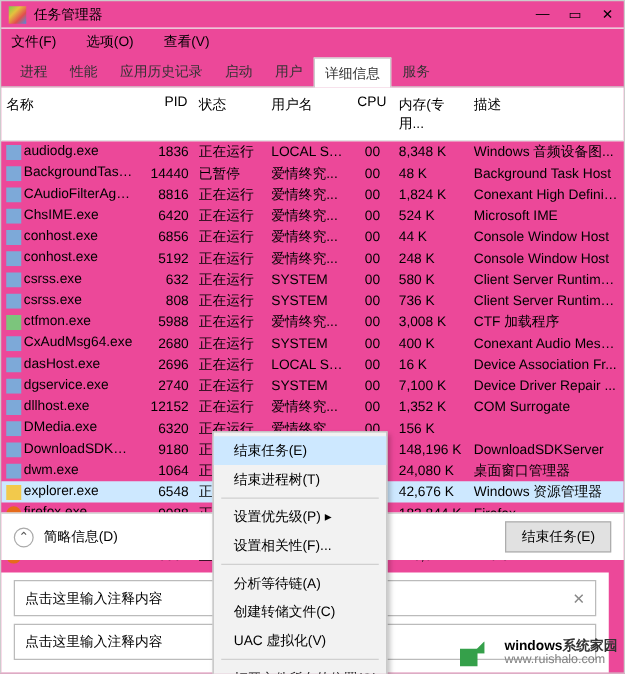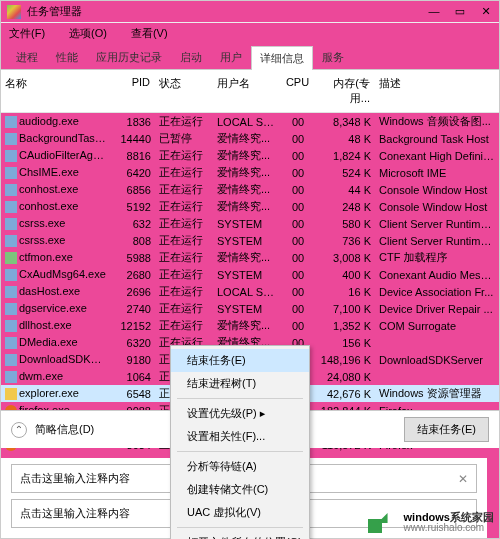--- a/index.html
+++ b/index.html
@@ -9,21 +9,21 @@
   .title-icon{width:14px;height:14px;background:linear-gradient(135deg,#7acb4e,#e4c23e,#e24d4d,#4d8ce2);margin-right:6px}
   .title-text{flex:1}
   .winbtns{display:flex;gap:12px;font-size:13px;color:#555}
   .winbtn{width:14px;text-align:center;cursor:pointer}
   .menubar{height:20px;display:flex;align-items:center;gap:24px;padding:0 8px}
   .tabs{display:flex;padding:2px 6px 0 6px;border-bottom:1px solid #ccc}
   .tab{padding:4px 8px;border:1px solid transparent;border-bottom:none;cursor:pointer;color:#333}
   .tab.active{border-color:#ccc;background:#fff;position:relative;top:1px}
   .hdr{display:flex;border-bottom:1px solid #e3e3e3;background:#fff;font-weight:400;color:#222}
   .hdr>div{padding:6px 4px;border-right:1px solid transparent}
-  .col-name{width:110px}.col-pid{width:44px;text-align:right}.col-state{width:58px}.col-user{width:68px}.col-cpu{width:34px;text-align:center}.col-mem{width:60px;text-align:right}.col-desc{flex:1}
+  .col-name{width:110px}.col-pid{width:44px;text-align:right}.col-state{width:58px}.col-user{width:68px}.col-cpu{width:34px;text-align:center}.col-mem{width:60px;text-align:left}.col-desc{flex:1}
   .rows{overflow:hidden}
   .row{display:flex;align-items:center;padding:1px 0;height:17px}
   .row>div{padding:0 4px;white-space:nowrap;overflow:hidden;text-overflow:ellipsis}
   .row.sel{background:#cde8ff}
   .ic{width:12px;height:12px;display:inline-block;margin-right:2px;background:#5b8fd0;vertical-align:middle}
   .ic.fx{background:#e66b1b;border-radius:50%}
   .ic.fd{background:#f2c94c}
   .ic.sh{background:#7da9d8}
   .ic.gr{background:#7cc57c}
   .footer{position:absolute;left:0;right:0;bottom:90px;border-top:1px solid #ccc;display:flex;align-items:center;padding:6px 10px;background:#fff}
@@ -219,20 +219,21 @@
         <div class="col-mem">148,196 K</div>
         <div class="col-desc">DownloadSDKServer</div>
       </div>
       <div class="row">
         <div class="col-name"><span class="ic sh"></span>dwm.exe</div>
         <div class="col-pid">1064</div>
         <div class="col-state">正在运行</div>
         <div class="col-user">DWM-1</div>
         <div class="col-cpu">03</div>
         <div class="col-mem">24,080 K</div>
+        <div class="col-desc">桌面窗口管理器</div>
       </div>
       <div class="row sel">
         <div class="col-name"><span class="ic fd"></span>explorer.exe</div>
         <div class="col-pid">6548</div>
         <div class="col-state">正在运行</div>
         <div class="col-user">爱情终究...</div>
         <div class="col-cpu">01</div>
         <div class="col-mem">42,676 K</div>
         <div class="col-desc">Windows 资源管理器</div>
       </div>

